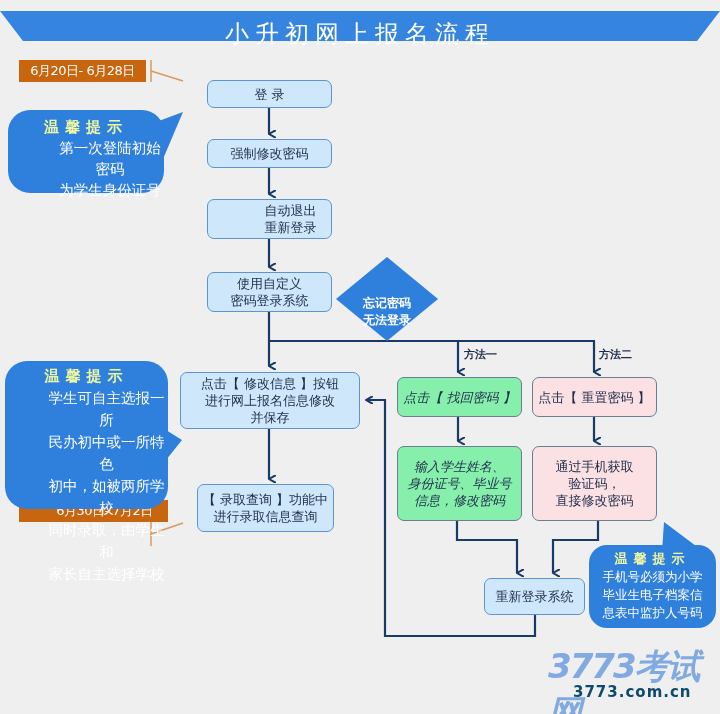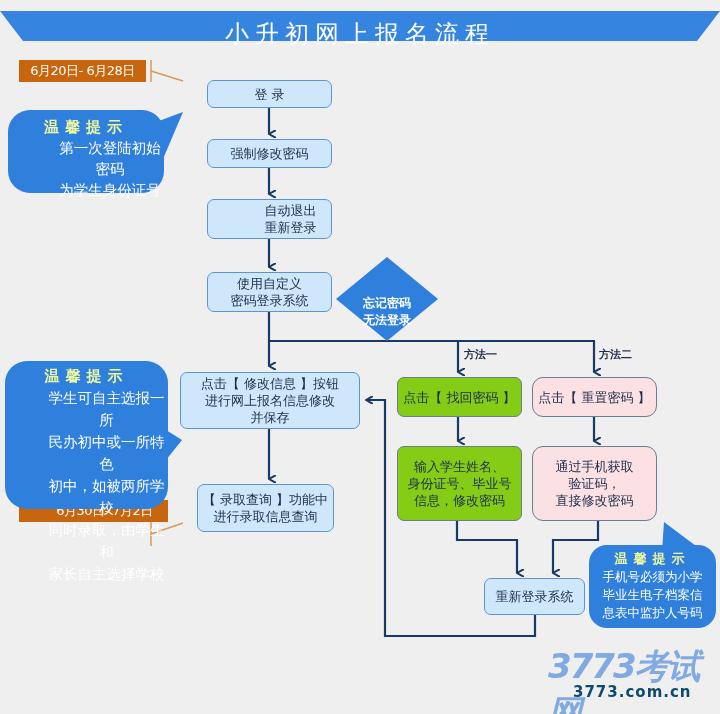--- a/index.html
+++ b/index.html
@@ -8,22 +8,22 @@
   .abs{position:absolute;}
   #title-bar{left:0;top:11px;width:720px;height:30px;}
   #title-bar svg{position:absolute;left:0;top:0;}
   #title-text{position:absolute;left:0;top:0;width:720px;height:30px;line-height:30px;text-align:center;
        color:#fff;font-size:24px;letter-spacing:6px;margin-top:8px;}
   .date-tag{background:#c8660f;color:#fff;font-size:13px;height:22px;line-height:22px;text-align:center;
        width:127px;left:19px;letter-spacing:-0.5px;}
   .box{position:absolute;box-sizing:border-box;border:1.5px solid #5d93cf;border-radius:7px;background:#cfe7fb;
        color:#1f2d4a;font-size:13px;text-align:center;display:flex;align-items:center;justify-content:center;
        line-height:17px;padding:0 4px;white-space:pre-line;}
-  .box.yellow{background:#84cc16;border-color:#6a7e90;}
-  .box.pink{background:#fbe1e3;border-color:#6a7e90;border-radius:11px;}
+  .box.yellow{background:#86efac;border-color:#6a7e90;font-style:italic;}
+  .box.pink{background:#fbe1e3;border-color:#6a7e90;}
   .bubble{position:absolute;background:#2f7fdc;border-radius:22px;color:#fff;text-align:center;}
   .bubble .bt{color:#eef7a0;font-size:15px;letter-spacing:6px;font-weight:bold;}
   .bubble .bb{font-size:14.5px;line-height:21px;white-space:pre-line;}
   .diamond-text{position:absolute;color:#fff;font-size:12px;text-align:center;line-height:17px;white-space:pre-line;font-weight:bold;}
   .method-label{position:absolute;font-size:11px;color:#1f2d4a;font-weight:bold;}
   #lines{position:absolute;left:0;top:0;}
   .wm1{position:absolute;left:548px;top:644px;font-size:34px;font-style:italic;font-weight:bold;color:#6e9de0;letter-spacing:-2px;opacity:.85;}
   .wm2{position:absolute;left:573px;top:683px;font-size:15px;color:#0c4a6e;letter-spacing:1px;font-weight:bold;}
 </style>
 </head>

